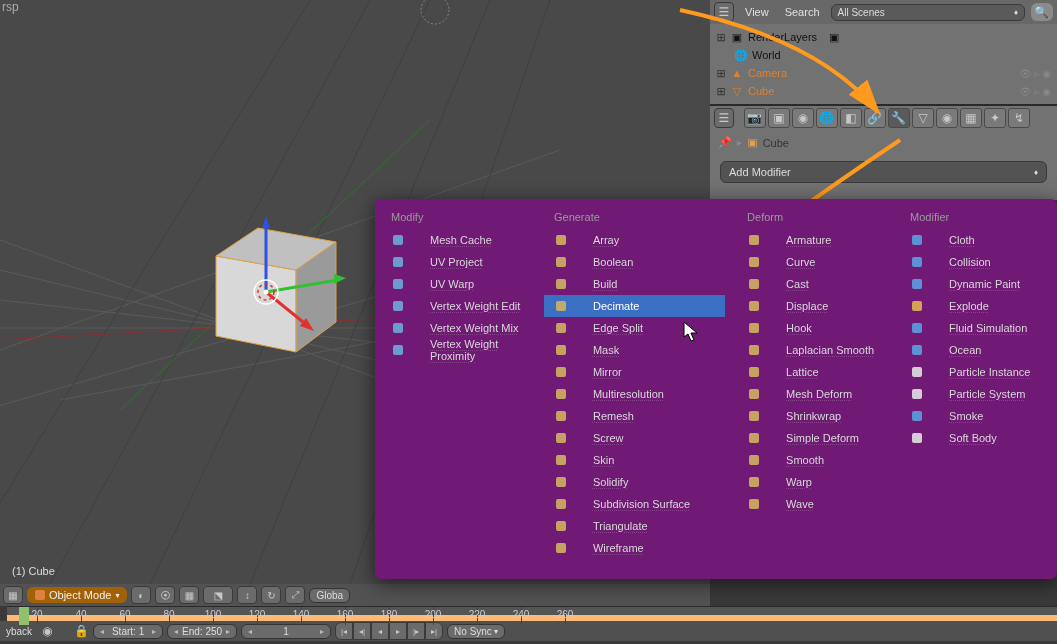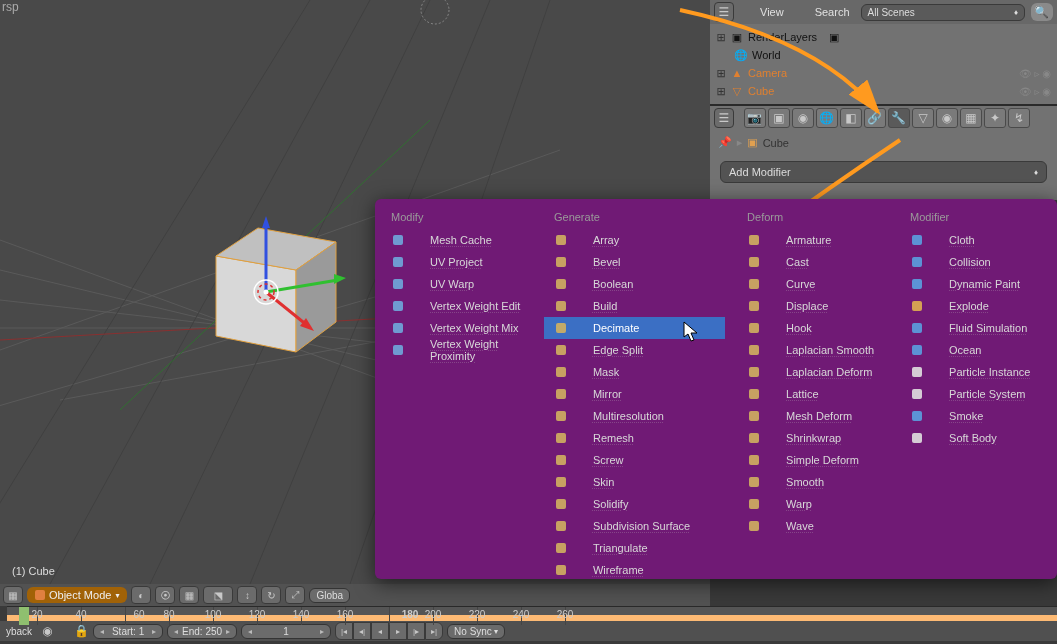--- a/index.html
+++ b/index.html
@@ -26,21 +26,21 @@
   .chip { background: #6b6b6b; border: 1px solid #343434; border-radius: 6px; padding: 1px 6px; font-size: 10px; color: #ddd; display: flex; align-items: center; gap: 2px; }
   .chip.wide { min-width: 70px; justify-content: space-between; }
   .chip .tri { font-size: 8px; color: #bbb; }
   .play-cluster { display: flex; gap: 0; }
   .play-cluster .pbtn { width: 18px; height: 18px; background: #6b6b6b; border: 1px solid #3a3a3a; display: flex; align-items: center; justify-content: center; font-size: 8px; }
   .play-cluster .pbtn:first-child { border-radius: 6px 0 0 6px; }
   .play-cluster .pbtn:last-child { border-radius: 0 6px 6px 0; }
 
   .right-panel { position: absolute; right: 0; top: 0; width: 347px; height: 200px; background: #727272; }
   .outliner-head { display: flex; align-items: center; gap: 6px; height: 24px; padding: 0 4px; background: #686868; }
-  .outliner-head .menu-label { color: #e0e0e0; font-size: 11px; padding: 0 5px; margin-left: 15px; }
+  .outliner-head .menu-label { color: #e0e0e0; font-size: 11px; padding: 0 5px; }
   .scene-dd { flex: 1; background: #5a5a5a; border: 1px solid #3a3a3a; border-radius: 6px; padding: 2px 6px; color: #ddd; font-size: 10px; display: flex; justify-content: space-between; align-items: center; }
   .search-ico { width: 22px; height: 18px; background: #8a8a8a; border-radius: 6px; display:flex; align-items:center; justify-content:center; }
   .ic-btn { width: 20px; height: 20px; background: #6b6b6b; border: 1px solid #3a3a3a; border-radius: 4px; display:flex; align-items:center; justify-content:center; }
 
   .outliner-tree { padding: 4px 6px; font-size: 11px; color: #111; }
   .tree-row { display: flex; align-items: center; gap: 4px; height: 18px; }
   .tree-row .expander { width: 10px; text-align: center; color: #333; }
   .tree-row .ico { width: 14px; height: 14px; display:flex; align-items:center; justify-content:center; }
   .tree-row.orange { color: #e08030; }
 
@@ -268,28 +268,20 @@
           </svg>
         </span>
         <span class="mi-label">Array</span>
       </div>
       <div class="mm-item">
         <span class="mi-ico">
           <svg width="14" height="14">
             <rect x="2" y="2" width="10" height="10" rx="2" fill="#d0b060" opacity="0.9"></rect>
           </svg>
         </span>
-        <span class="mi-label">Bevel</span>
-      </div>
-      <div class="mm-item">
-        <span class="mi-ico">
-          <svg width="14" height="14">
-            <rect x="2" y="2" width="10" height="10" rx="2" fill="#d0b060" opacity="0.9"></rect>
-          </svg>
-        </span>
         <span class="mi-label">Boolean</span>
       </div>
       <div class="mm-item">
         <span class="mi-ico">
           <svg width="14" height="14">
             <rect x="2" y="2" width="10" height="10" rx="2" fill="#d0b060" opacity="0.9"></rect>
           </svg>
         </span>
         <span class="mi-label">Build</span>
       </div>
@@ -399,61 +391,53 @@
           </svg>
         </span>
         <span class="mi-label">Armature</span>
       </div>
       <div class="mm-item">
         <span class="mi-ico">
           <svg width="14" height="14">
             <rect x="2" y="2" width="10" height="10" rx="2" fill="#d0b060" opacity="0.9"></rect>
           </svg>
         </span>
+        <span class="mi-label">Curve</span>
+      </div>
+      <div class="mm-item">
+        <span class="mi-ico">
+          <svg width="14" height="14">
+            <rect x="2" y="2" width="10" height="10" rx="2" fill="#d0b060" opacity="0.9"></rect>
+          </svg>
+        </span>
         <span class="mi-label">Cast</span>
       </div>
       <div class="mm-item">
         <span class="mi-ico">
           <svg width="14" height="14">
             <rect x="2" y="2" width="10" height="10" rx="2" fill="#d0b060" opacity="0.9"></rect>
           </svg>
         </span>
-        <span class="mi-label">Curve</span>
-      </div>
-      <div class="mm-item">
-        <span class="mi-ico">
-          <svg width="14" height="14">
-            <rect x="2" y="2" width="10" height="10" rx="2" fill="#d0b060" opacity="0.9"></rect>
-          </svg>
-        </span>
         <span class="mi-label">Displace</span>
       </div>
       <div class="mm-item">
         <span class="mi-ico">
           <svg width="14" height="14">
             <rect x="2" y="2" width="10" height="10" rx="2" fill="#d0b060" opacity="0.9"></rect>
           </svg>
         </span>
         <span class="mi-label">Hook</span>
       </div>
       <div class="mm-item">
         <span class="mi-ico">
           <svg width="14" height="14">
             <rect x="2" y="2" width="10" height="10" rx="2" fill="#d0b060" opacity="0.9"></rect>
           </svg>
         </span>
         <span class="mi-label">Laplacian Smooth</span>
-      </div>
-      <div class="mm-item">
-        <span class="mi-ico">
-          <svg width="14" height="14">
-            <rect x="2" y="2" width="10" height="10" rx="2" fill="#d0b060" opacity="0.9"></rect>
-          </svg>
-        </span>
-        <span class="mi-label">Laplacian Deform</span>
       </div>
       <div class="mm-item">
         <span class="mi-ico">
           <svg width="14" height="14">
             <rect x="2" y="2" width="10" height="10" rx="2" fill="#d0b060" opacity="0.9"></rect>
           </svg>
         </span>
         <span class="mi-label">Lattice</span>
       </div>
       <div class="mm-item">
@@ -596,33 +580,33 @@
 
 <div class="timeline">
   <div class="ruler">
     <div class="cursor-marker"></div>
     <div id="ticks">
         <div class="tick" style="left: 30px;"></div>
         <div class="tick-label" style="left: 30px;">20</div>
         <div class="tick" style="left: 74px;"></div>
         <div class="tick-label" style="left: 74px;">40</div>
         <div class="tick" style="left: 118px;"></div>
-        <div class="tick-label" style="left: 132px;">60</div>
+        <div class="tick-label" style="left: 118px;">60</div>
         <div class="tick" style="left: 162px;"></div>
         <div class="tick-label" style="left: 162px;">80</div>
         <div class="tick" style="left: 206px;"></div>
         <div class="tick-label" style="left: 206px;">100</div>
         <div class="tick" style="left: 250px;"></div>
         <div class="tick-label" style="left: 250px;">120</div>
         <div class="tick" style="left: 294px;"></div>
         <div class="tick-label" style="left: 294px;">140</div>
         <div class="tick" style="left: 338px;"></div>
         <div class="tick-label" style="left: 338px;">160</div>
         <div class="tick" style="left: 382px;"></div>
-        <div class="tick-label" style="left: 403px; font-weight: bold;">180</div>
+        <div class="tick-label" style="left: 382px;">180</div>
         <div class="tick" style="left: 426px;"></div>
         <div class="tick-label" style="left: 426px;">200</div>
         <div class="tick" style="left: 470px;"></div>
         <div class="tick-label" style="left: 470px;">220</div>
         <div class="tick" style="left: 514px;"></div>
         <div class="tick-label" style="left: 514px;">240</div>
         <div class="tick" style="left: 558px;"></div>
         <div class="tick-label" style="left: 558px;">260</div>
       </div>
   </div>

